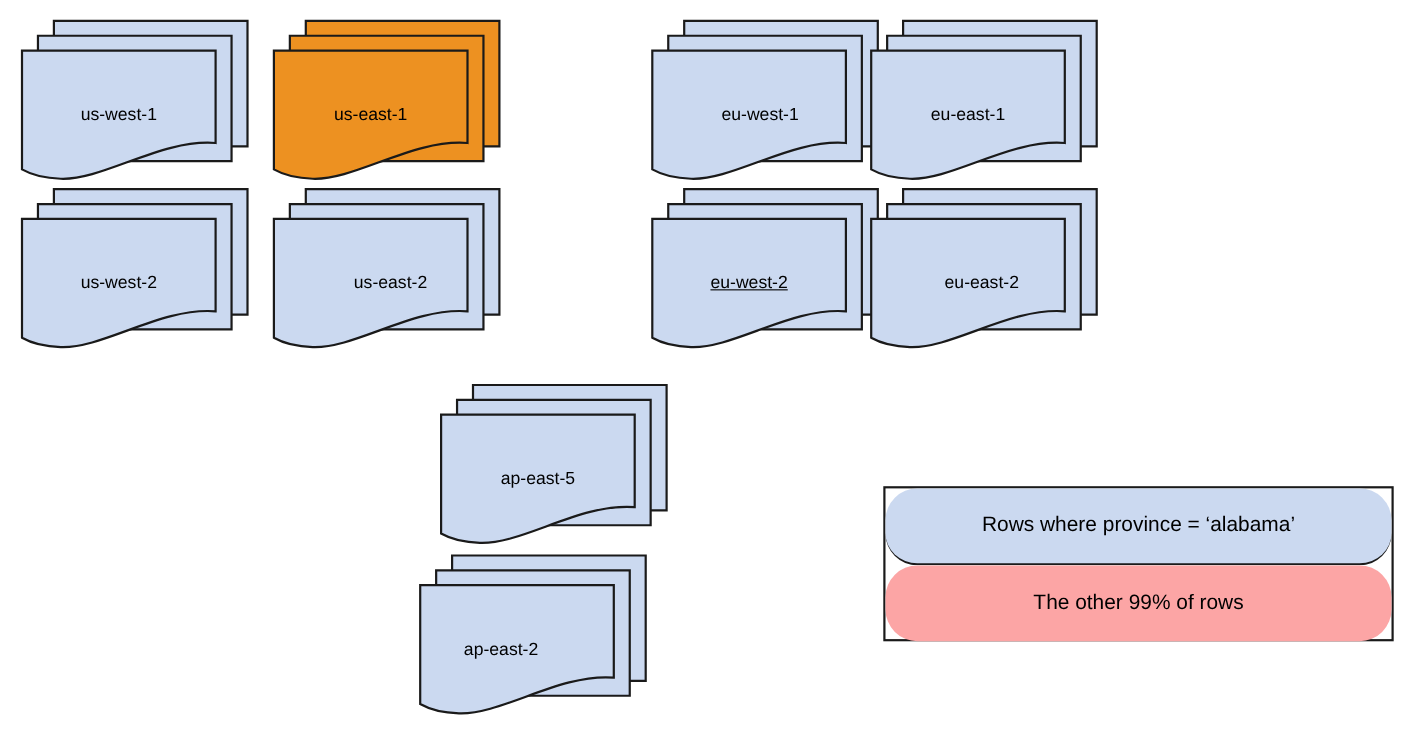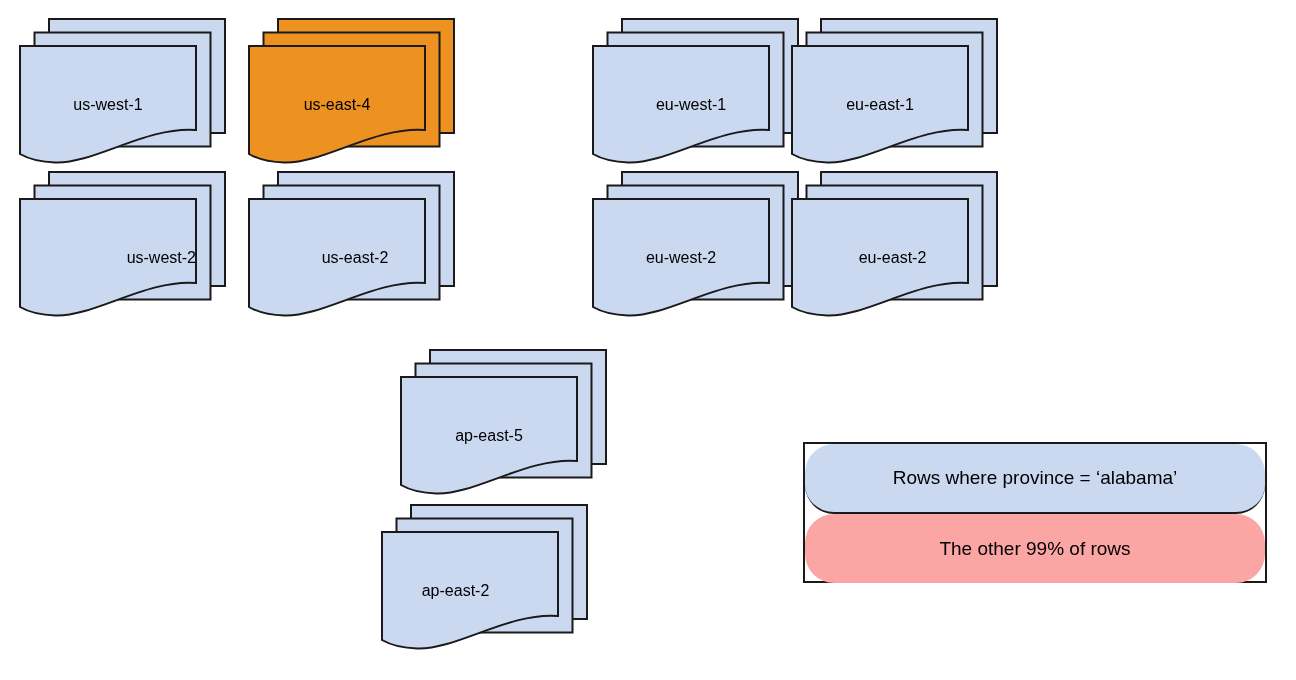--- a/index.html
+++ b/index.html
@@ -85,21 +85,21 @@
           <path d="M 0 0 L 176 0 L 176 114 L 0 114 Z" fill="#ed9121" stroke="#1a1a1a" stroke-width="2" stroke-linejoin="miter"></path>
         </g>
         <g transform="translate(15.5,14.5)">
           <path d="M 0 0 L 176 0 L 176 114 L 0 114 Z" fill="#ed9121" stroke="#1a1a1a" stroke-width="2" stroke-linejoin="miter"></path>
         </g>
         <g transform="translate(1.0,28.0)">
           <path d="M 0 0 L 176 0 L 176 84.0 C 126.7 80.0, 73.9 118.0, 35.2 116.5 C 19.4 116.0, 7.0 112.0, 0 108.0 Z" fill="#ed9121" stroke="#1a1a1a" stroke-width="2" stroke-linejoin="miter"></path>
         </g>
       </svg>
     </div>
-    <div class="stack-label" style="left: 249px; width: 176px; top: 97.3px;">us-east-4</div>
+    <div class="stack-label" style="left: 249px; width: 176px; top: 97.3px;">us-east-1</div>
     <div class="stack" style="left: 592px; top: 18px; width: 209px; height: 151px;">
       <svg width="209" height="151" viewBox="0 0 209 151">
         <g transform="translate(30.0,1.0)">
           <path d="M 0 0 L 176 0 L 176 114 L 0 114 Z" fill="#cbd9f0" stroke="#1a1a1a" stroke-width="2" stroke-linejoin="miter"></path>
         </g>
         <g transform="translate(15.5,14.5)">
           <path d="M 0 0 L 176 0 L 176 114 L 0 114 Z" fill="#cbd9f0" stroke="#1a1a1a" stroke-width="2" stroke-linejoin="miter"></path>
         </g>
         <g transform="translate(1.0,28.0)">
           <path d="M 0 0 L 176 0 L 176 84.0 C 126.7 80.0, 73.9 118.0, 35.2 116.5 C 19.4 116.0, 7.0 112.0, 0 108.0 Z" fill="#cbd9f0" stroke="#1a1a1a" stroke-width="2" stroke-linejoin="miter"></path>
@@ -127,21 +127,21 @@
           <path d="M 0 0 L 176 0 L 176 114 L 0 114 Z" fill="#cbd9f0" stroke="#1a1a1a" stroke-width="2" stroke-linejoin="miter"></path>
         </g>
         <g transform="translate(15.5,14.5)">
           <path d="M 0 0 L 176 0 L 176 114 L 0 114 Z" fill="#cbd9f0" stroke="#1a1a1a" stroke-width="2" stroke-linejoin="miter"></path>
         </g>
         <g transform="translate(1.0,28.0)">
           <path d="M 0 0 L 176 0 L 176 84.0 C 126.7 80.0, 73.9 118.0, 35.2 116.5 C 19.4 116.0, 7.0 112.0, 0 108.0 Z" fill="#cbd9f0" stroke="#1a1a1a" stroke-width="2" stroke-linejoin="miter"></path>
         </g>
       </svg>
     </div>
-    <div class="stack-label" style="left: 20px; width: 176px; top: 250.3px; text-align: right;">us-west-2</div>
+    <div class="stack-label" style="left: 20px; width: 176px; top: 250.3px;">us-west-2</div>
     <div class="stack" style="left: 248px; top: 171px; width: 209px; height: 151px;">
       <svg width="209" height="151" viewBox="0 0 209 151">
         <g transform="translate(30.0,1.0)">
           <path d="M 0 0 L 176 0 L 176 114 L 0 114 Z" fill="#cbd9f0" stroke="#1a1a1a" stroke-width="2" stroke-linejoin="miter"></path>
         </g>
         <g transform="translate(15.5,14.5)">
           <path d="M 0 0 L 176 0 L 176 114 L 0 114 Z" fill="#cbd9f0" stroke="#1a1a1a" stroke-width="2" stroke-linejoin="miter"></path>
         </g>
         <g transform="translate(1.0,28.0)">
           <path d="M 0 0 L 176 0 L 176 84.0 C 126.7 80.0, 73.9 118.0, 35.2 116.5 C 19.4 116.0, 7.0 112.0, 0 108.0 Z" fill="#cbd9f0" stroke="#1a1a1a" stroke-width="2" stroke-linejoin="miter"></path>
@@ -155,21 +155,21 @@
           <path d="M 0 0 L 176 0 L 176 114 L 0 114 Z" fill="#cbd9f0" stroke="#1a1a1a" stroke-width="2" stroke-linejoin="miter"></path>
         </g>
         <g transform="translate(15.5,14.5)">
           <path d="M 0 0 L 176 0 L 176 114 L 0 114 Z" fill="#cbd9f0" stroke="#1a1a1a" stroke-width="2" stroke-linejoin="miter"></path>
         </g>
         <g transform="translate(1.0,28.0)">
           <path d="M 0 0 L 176 0 L 176 84.0 C 126.7 80.0, 73.9 118.0, 35.2 116.5 C 19.4 116.0, 7.0 112.0, 0 108.0 Z" fill="#cbd9f0" stroke="#1a1a1a" stroke-width="2" stroke-linejoin="miter"></path>
         </g>
       </svg>
     </div>
-    <div class="stack-label" style="left: 593px; width: 176px; top: 250.3px;">eu-west-2</div>
+    <div class="stack-label" style="left: 593px; width: 176px; top: 250.3px; text-decoration: underline;">eu-west-2</div>
     <div class="stack" style="left: 791px; top: 171px; width: 209px; height: 151px;">
       <svg width="209" height="151" viewBox="0 0 209 151">
         <g transform="translate(30.0,1.0)">
           <path d="M 0 0 L 176 0 L 176 114 L 0 114 Z" fill="#cbd9f0" stroke="#1a1a1a" stroke-width="2" stroke-linejoin="miter"></path>
         </g>
         <g transform="translate(15.5,14.5)">
           <path d="M 0 0 L 176 0 L 176 114 L 0 114 Z" fill="#cbd9f0" stroke="#1a1a1a" stroke-width="2" stroke-linejoin="miter"></path>
         </g>
         <g transform="translate(1.0,28.0)">
           <path d="M 0 0 L 176 0 L 176 84.0 C 126.7 80.0, 73.9 118.0, 35.2 116.5 C 19.4 116.0, 7.0 112.0, 0 108.0 Z" fill="#cbd9f0" stroke="#1a1a1a" stroke-width="2" stroke-linejoin="miter"></path>

